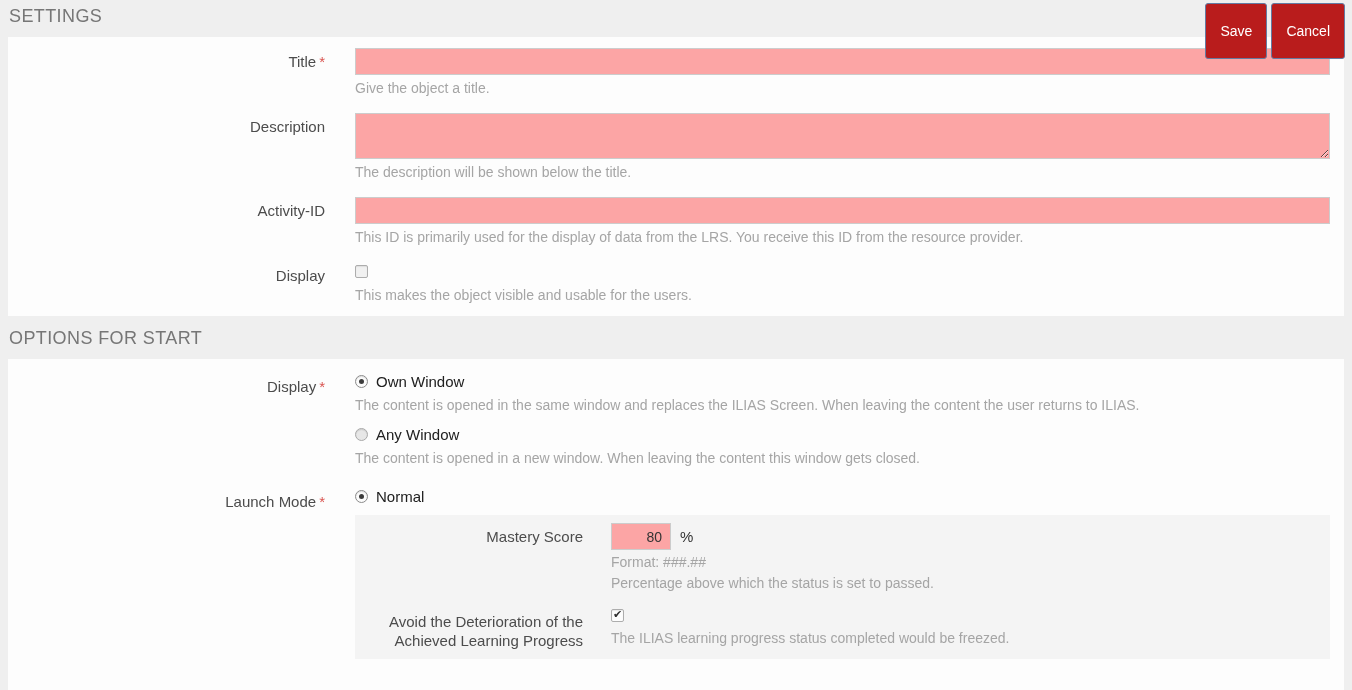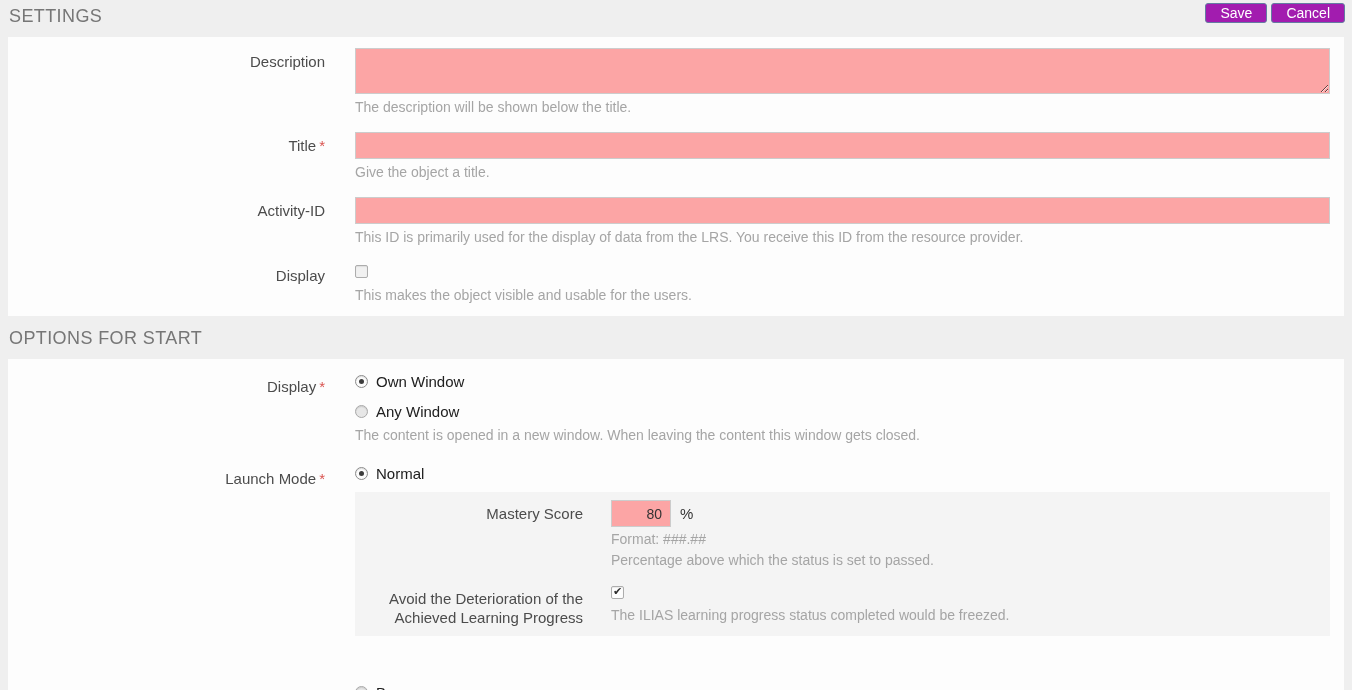--- a/index.html
+++ b/index.html
@@ -13,23 +13,23 @@
   .page { position:relative; width:1352px; height:690px; }
 
   
   .topbar { position:relative; height:37px; }
   .section-title {
     font-size:18px; color:#767676; letter-spacing:.4px;
     padding:6px 0 0 9px; font-weight:400;
   }
   .topbar-buttons { position:absolute; top:3px; right:7px; display:flex; gap:4px; }
   .btn {
-    background:#a21caf; border:1px solid #647ba2; color:#ffffff;
+    background:#b91c1c; border:1px solid #647ba2; color:#ffffff;
     font-family:"Liberation Sans",sans-serif;
-    font-size:14px; padding:1px 14px; border-radius:3px; cursor:pointer; line-height:16px;
+    font-size:14px; padding:19px 14px; border-radius:3px; cursor:pointer; line-height:16px;
   }
 
   
   .panel { background:#fdfdfd; margin:0 8px; }
   .panel-1 { padding:11px 0 13px 0; }
   .panel-2 { padding:14px 0 14px 0; }
 
   .section-header-band { padding:12px 0 10px 9px; }
 
   
@@ -102,34 +102,34 @@
     <div class="section-title">SETTINGS</div>
     <div class="topbar-buttons">
       <button class="btn">Save</button>
       <button class="btn">Cancel</button>
     </div>
   </div>
 
   <div class="panel panel-1">
 
     <div class="frow">
+      <div class="col-label">
+        <span>Title</span><span class="required">*</span>
+      </div>
+      <div class="col-input">
+        <input type="text" class="input-error" value="" style="">
+        <div class="byline">Give the object a title.</div>
+      </div>
+    </div>
+
+    <div class="frow">
       <div class="col-label">Description</div>
       <div class="col-input">
         <textarea value="" style=""></textarea>
         <div class="byline">The description will be shown below the title.</div>
-      </div>
-    </div>
-
-    <div class="frow">
-      <div class="col-label">
-        <span>Title</span><span class="required">*</span>
-      </div>
-      <div class="col-input">
-        <input type="text" class="input-error" value="" style="">
-        <div class="byline">Give the object a title.</div>
       </div>
     </div>
 
     <div class="frow">
       <div class="col-label">Activity-ID</div>
       <div class="col-input">
         <input type="text" value="" style="">
         <div class="byline">This ID is primarily used for the display of data from the LRS. You receive this ID from the resource provider.</div>
       </div>
     </div>
@@ -154,20 +154,21 @@
       <div class="col-label">
         <span>Display</span><span class="required">*</span>
       </div>
       <div class="col-input">
 
         <div class="option-block">
           <div class="option-line">
             <span class="radio selected"></span>
             <span class="option-label">Own Window</span>
           </div>
+          <div class="byline">The content is opened in the same window and replaces the ILIAS Screen. When leaving the content the user returns to ILIAS.</div>
         </div>
 
         <div class="option-block" style="margin-bottom:0;">
           <div class="option-line">
             <span class="radio"></span>
             <span class="option-label">Any Window</span>
           </div>
           <div class="byline">The content is opened in a new window. When leaving the content this window gets closed.</div>
         </div>
 

